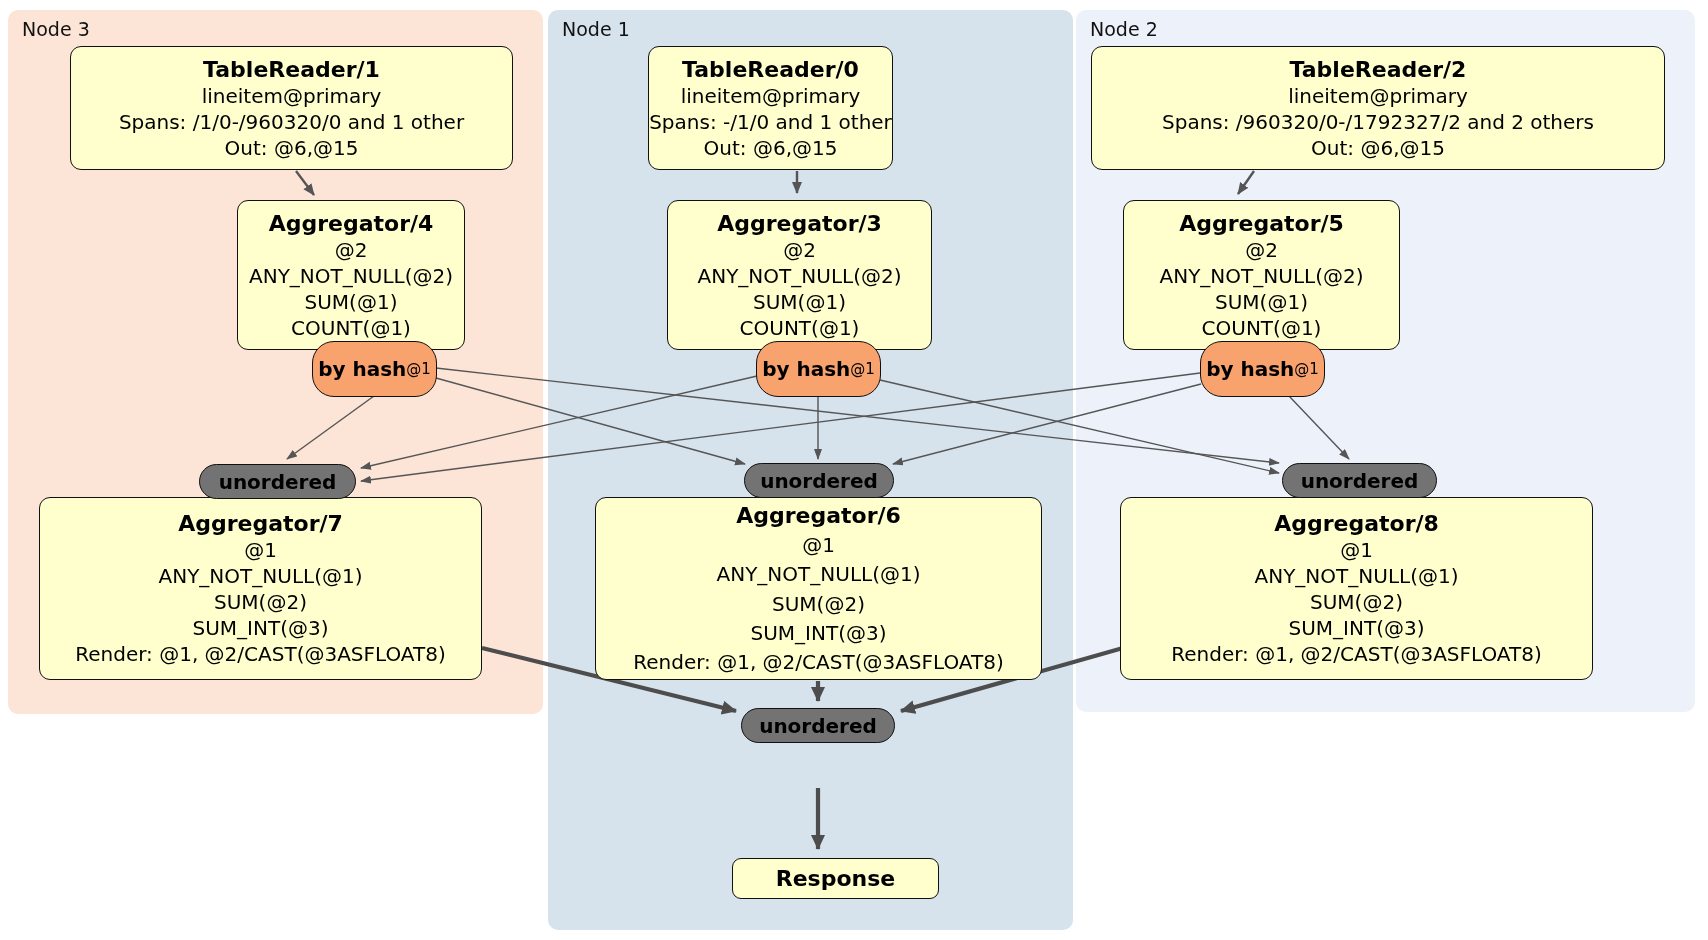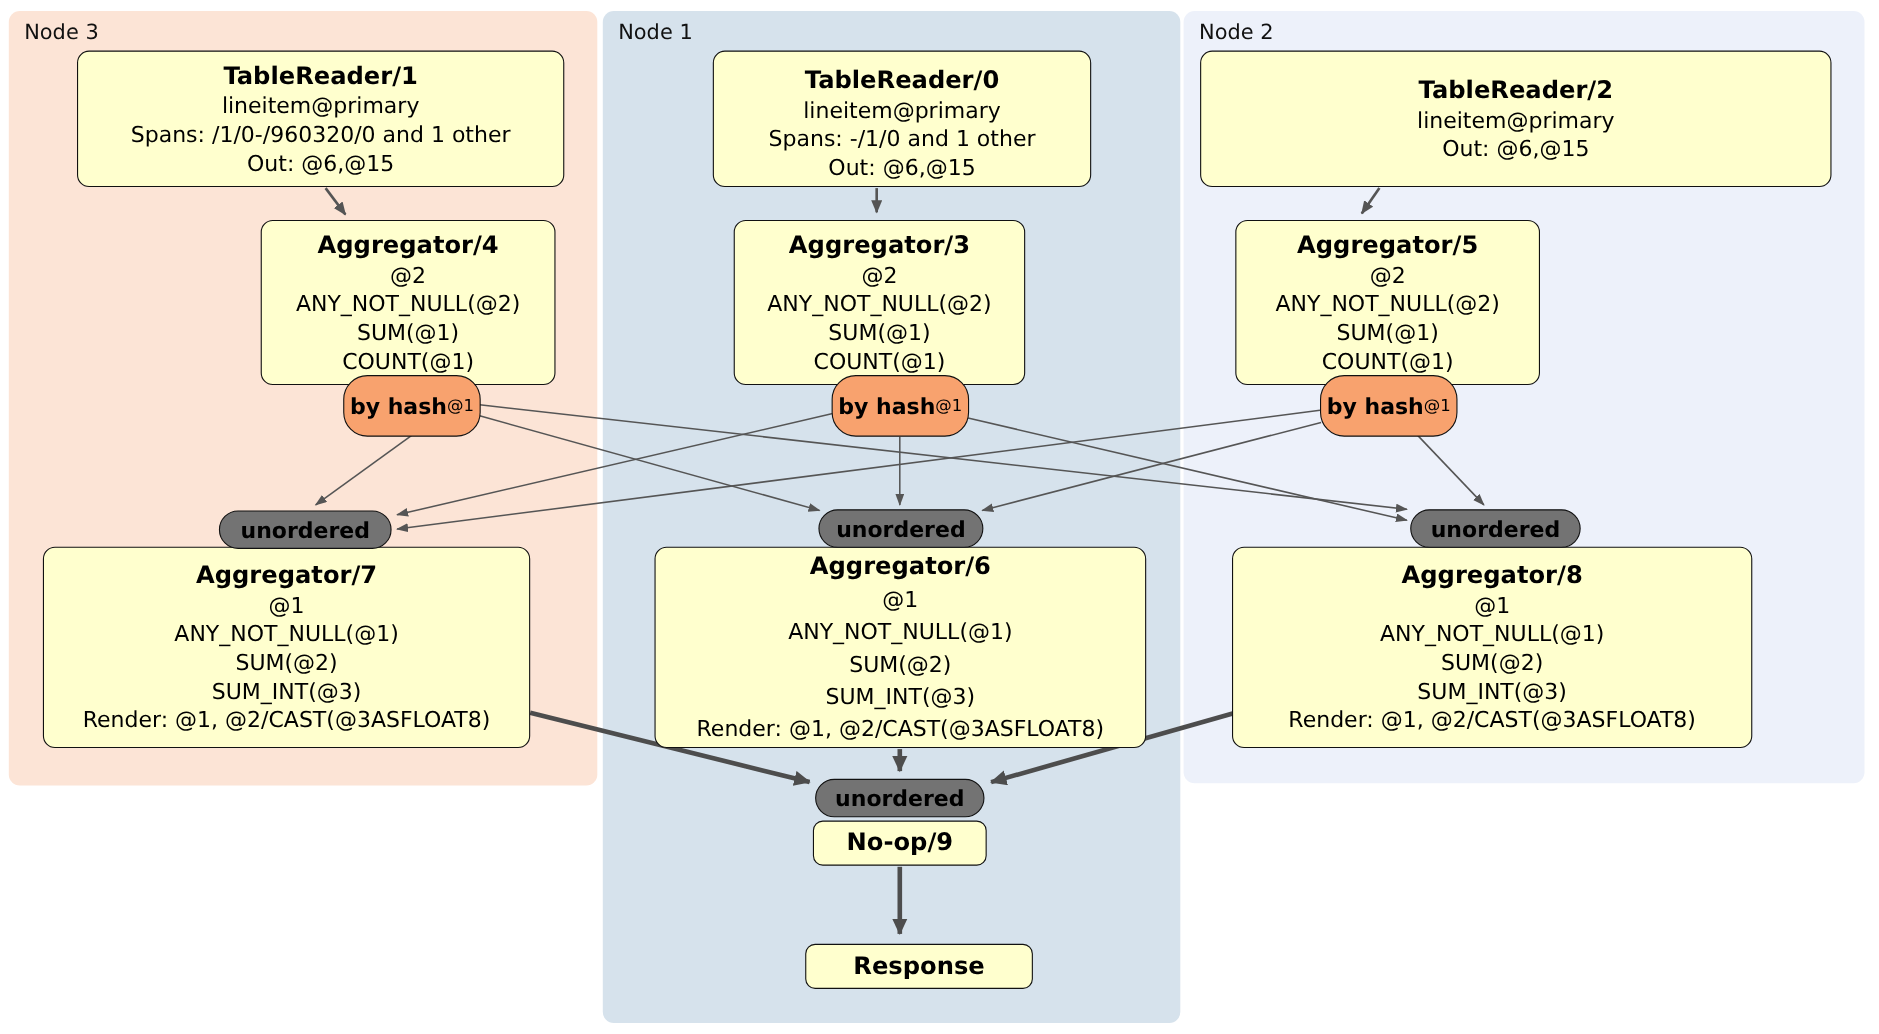--- a/index.html
+++ b/index.html
@@ -76,33 +76,34 @@
 
     <line x1="818" y1="788" x2="818" y2="849" stroke="#4d4d4d" stroke-width="4.2" marker-end="url(#athick)"></line>
   </svg>
 
   <div class="gnode" style="left:70px;top:46px;width:443px;height:124px;">
     <div class="title">TableReader/1</div>
     <div class="bl">lineitem@primary</div>
     <div class="bl">Spans: /1/0-/960320/0 and 1 other</div>
     <div class="bl">Out: @6,@15</div>
   </div>
-  <div class="gnode" style="left:648px;top:46px;width:344px;height:124px;justify-content:flex-end;">
+  <div class="gnode" style="left:648px;top:46px;width:245px;height:124px;">
     <div class="title">TableReader/0</div>
     <div class="bl">lineitem@primary</div>
     <div class="bl">Spans: -/1/0 and 1 other</div>
     <div class="bl">Out: @6,@15</div>
   </div>
   <div class="gnode" style="left:1091px;top:46px;width:574px;height:124px;">
     <div class="title">TableReader/2</div>
     <div class="bl">lineitem@primary</div>
+    <div class="bl">Spans: /960320/0-/1792327/2 and 2 others</div>
     <div class="bl">Out: @6,@15</div>
   </div>
 
-  <div class="gnode" style="left:237px;top:200px;width:268px;height:150px;align-items:center;">
+  <div class="gnode" style="left:237px;top:200px;width:228px;height:150px;align-items:center;">
     <div class="title">Aggregator/4</div>
     <div class="bl">@2</div>
     <div class="bl">ANY_NOT_NULL(@2)</div>
     <div class="bl">SUM(@1)</div>
     <div class="bl">COUNT(@1)</div>
   </div>
   <div class="gnode" style="left:667px;top:200px;width:265px;height:150px;">
     <div class="title">Aggregator/3</div>
     <div class="bl">@2</div>
     <div class="bl">ANY_NOT_NULL(@2)</div>
@@ -161,20 +162,17 @@
     <div class="bl">@1</div>
     <div class="bl">ANY_NOT_NULL(@1)</div>
     <div class="bl">SUM(@2)</div>
     <div class="bl">SUM_INT(@3)</div>
     <div class="bl">Render: @1, @2/CAST(@3ASFLOAT8)</div>
   </div>
 
   <div class="pill stream" style="left:741px;top:708px;width:154px;height:35px;">
     <div class="sl">unordered</div>
   </div>
-  <div class="gnode" style="left:739px;top:746px;width:158px;height:41px;border-radius:9px;">
-    <div class="title">No-op/9</div>
-  </div>
   <div class="gnode" style="left:732px;top:858px;width:207px;height:41px;border-radius:9px;align-items:center;">
     <div class="title">Response</div>
   </div>
 
 </div>
 
 </body></html>

